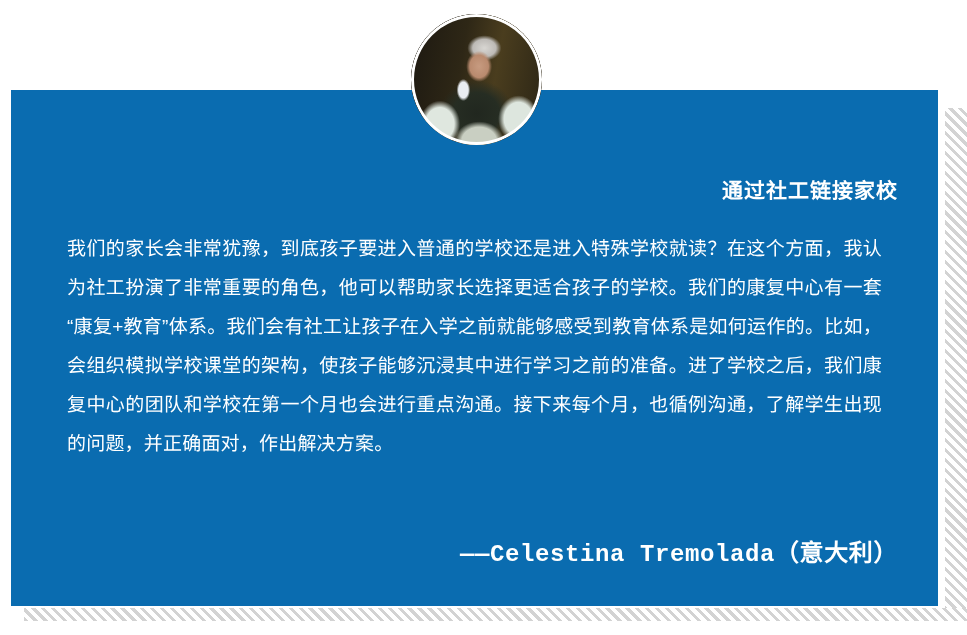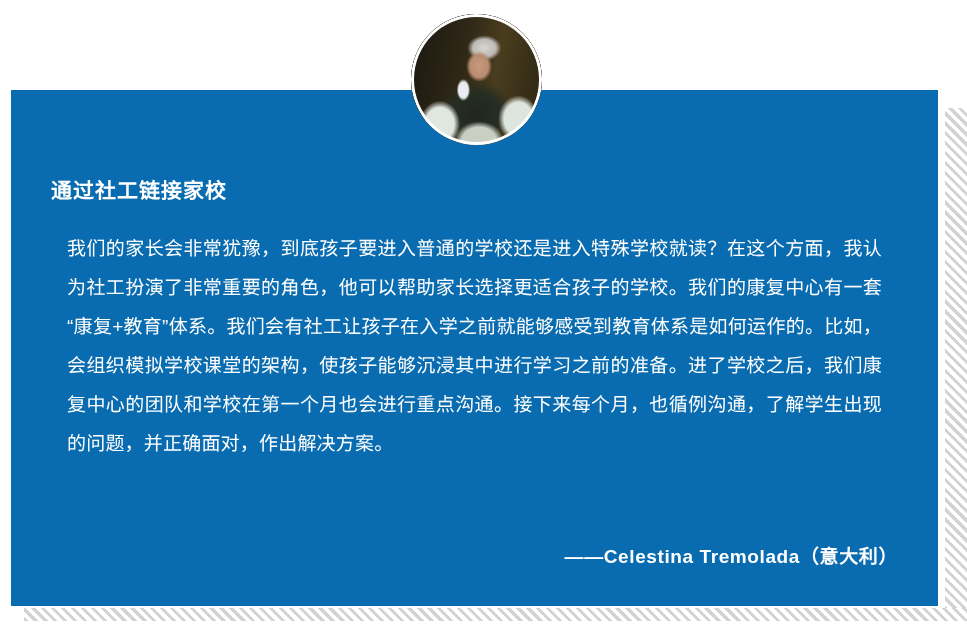--- a/index.html
+++ b/index.html
@@ -107,45 +107,46 @@
     width: 100%;
     height: 100%;
     box-sizing: border-box;
     padding: 88px 40px 0 40px;
   }
 
   #quote-title {
     color: #ffffff;
     font-size: 21px;
     font-weight: bold;
-    text-align: left;
+    text-align: right;
     letter-spacing: 1px;
     margin: 0 0 26px 0;
     line-height: 1.2;
   }
 
   #quote-body {
     color: #ffffff;
     font-size: 19px;
     line-height: 39px;
     text-align: justify;
     text-justify: inter-ideograph;
     margin: 16px;
     letter-spacing: 0.2px;
   }
 
   #quote-attribution {
     position: absolute;
     right: 40px;
     bottom: 38px;
     color: #ffffff;
-    font-size: 19px;
+    font-size: 24px;
     font-weight: bold;
     letter-spacing: 0.6px;
     white-space: nowrap;
+    font-family: Liberation Mono, monospace;
   }
 </style>
 </head>
 <body>
 
 <div id="stage">
 
   <div class="hatch" id="hatch-right"></div>
 
   <div class="hatch" id="hatch-bottom"></div>

